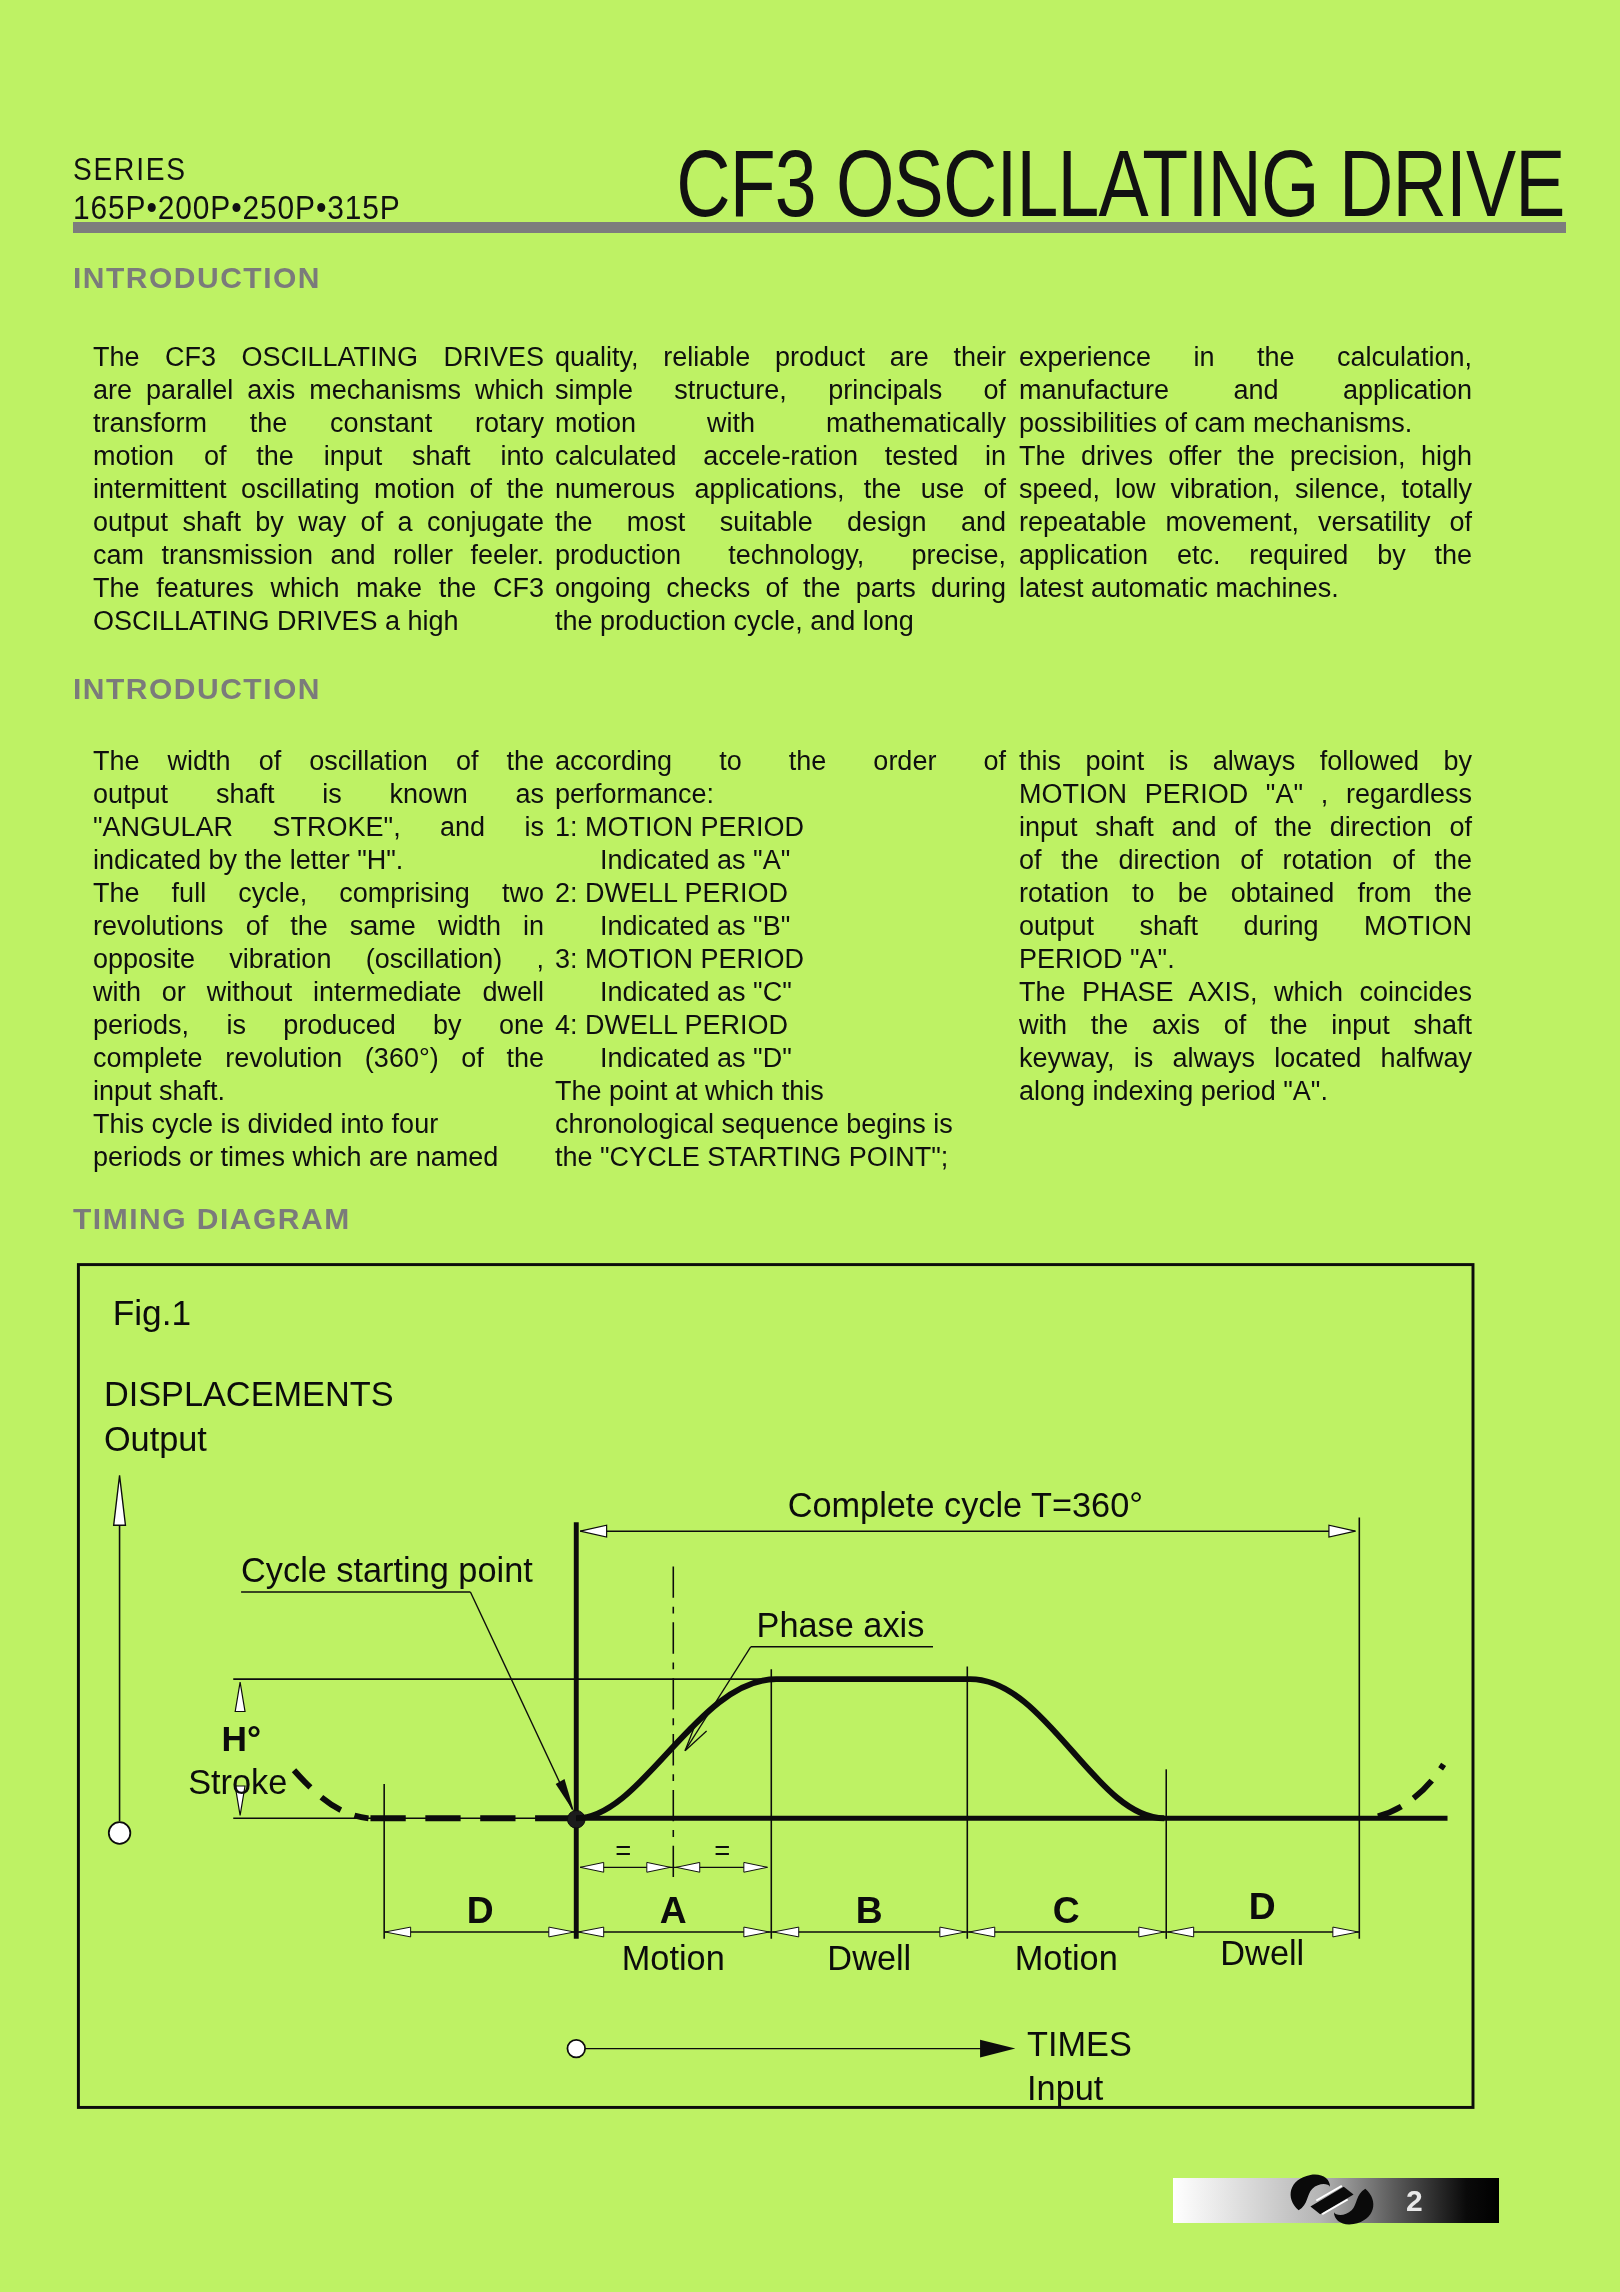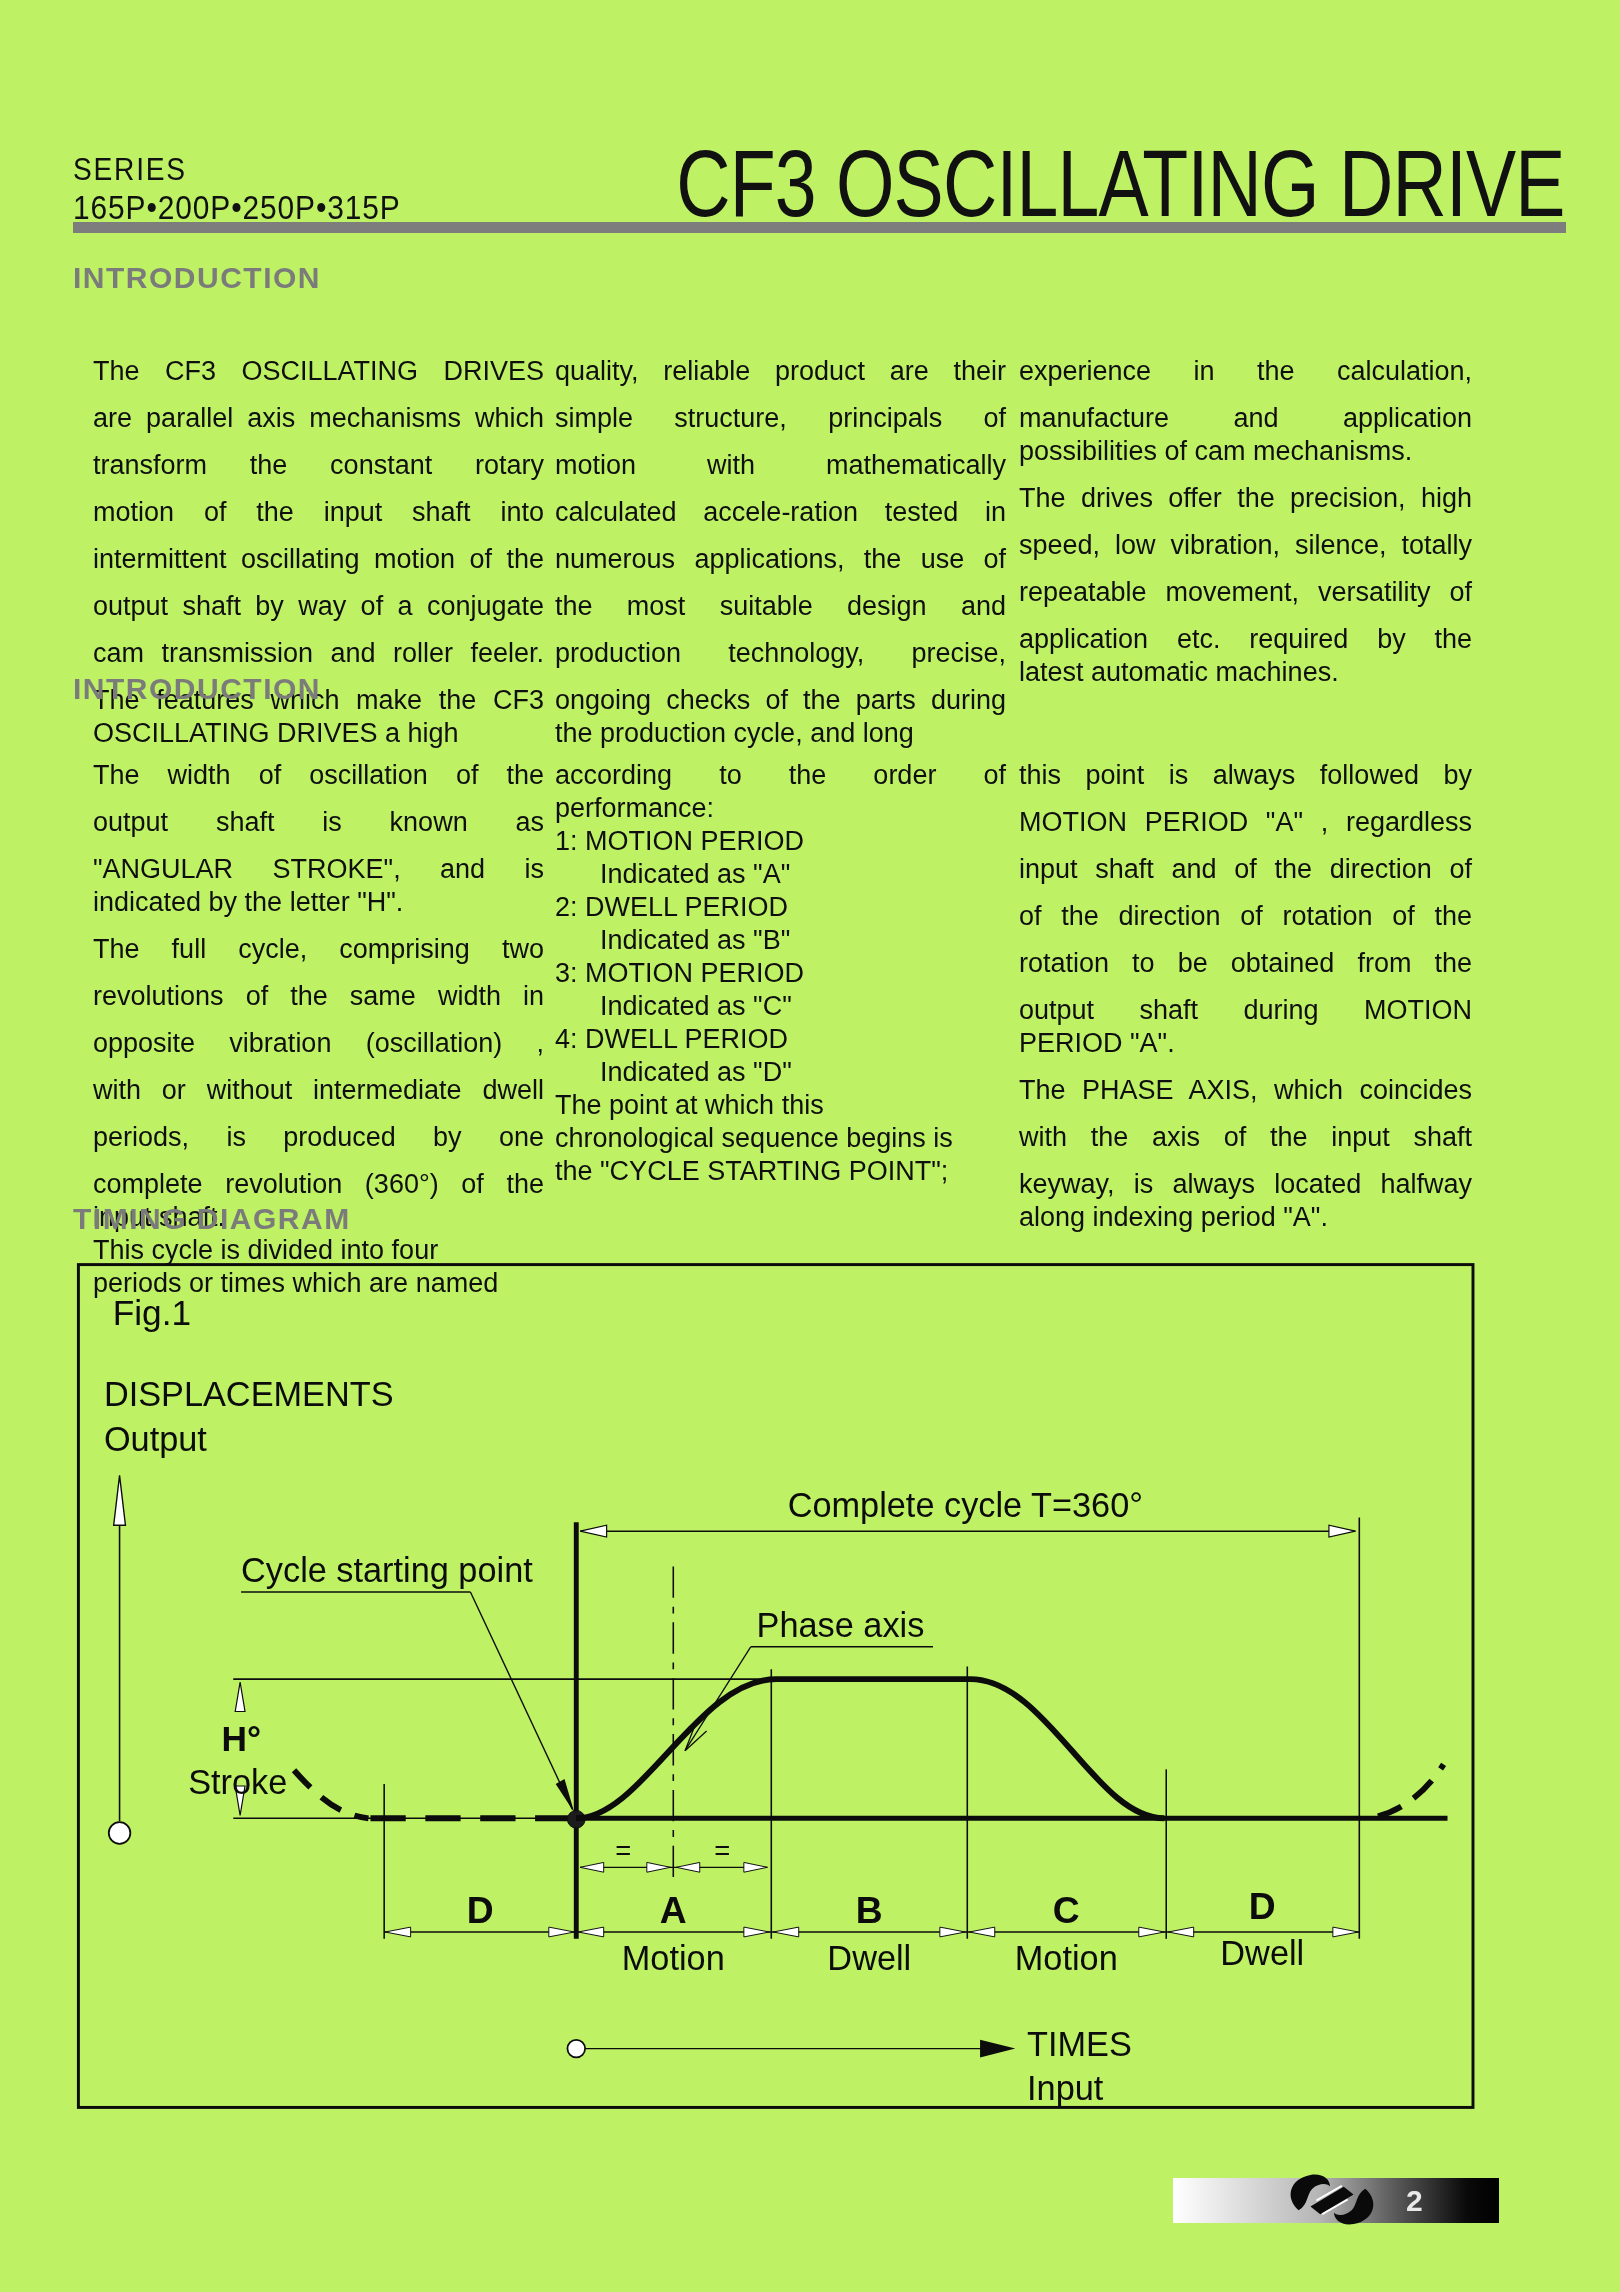--- a/index.html
+++ b/index.html
@@ -14,21 +14,21 @@
   #page-title{right:55px;top:137px;font-size:94px;line-height:1;letter-spacing:-1px;
      transform:scaleX(.80);transform-origin:right top;white-space:nowrap;}
   #header-rule{left:73px;top:222px;width:1493px;height:10.8px;background:#7d7d7d;}
   
   .sec-heading{left:73px;font-size:30px;font-weight:bold;color:#7b7b7b;
      letter-spacing:1.5px;white-space:nowrap;}
   
   .col{position:absolute;font-size:27px;line-height:33px;color:#0f0f0f;}
   .col div{white-space:normal;}
   .col .ln{text-align:left;}
-  .col .j{text-align:justify;text-align-last:justify;margin-top:14px;}
+  .col .j{text-align:justify;text-align-last:justify;}
   .col .i{padding-left:45px;}
   
   #figure-svg{left:0;top:0;}
   svg text{font-family:"Liberation Sans",sans-serif;fill:#0c0c0c;}
   .ft{font-size:35px;}
   .ftb{font-size:38px;font-weight:bold;}
   .fbig{font-size:36px;}
   .feq{font-size:28px;}
   
   #footer-bar{left:1173px;top:2178px;width:326px;height:45px;

